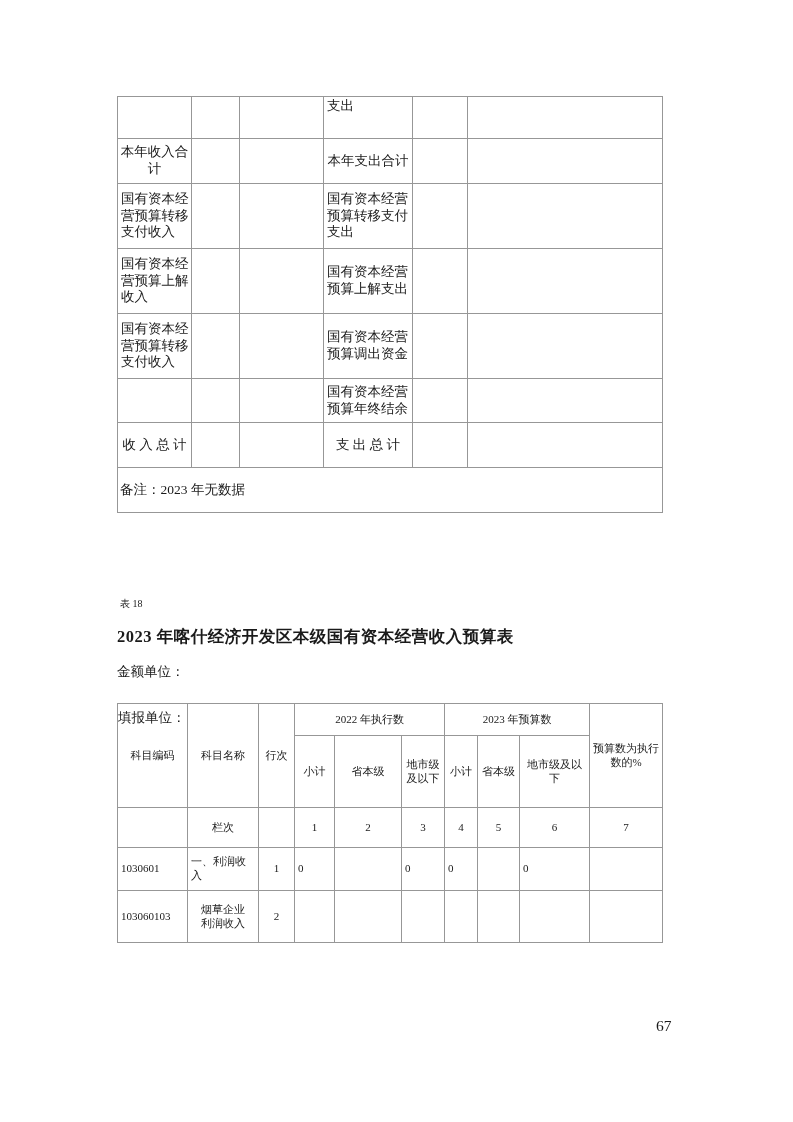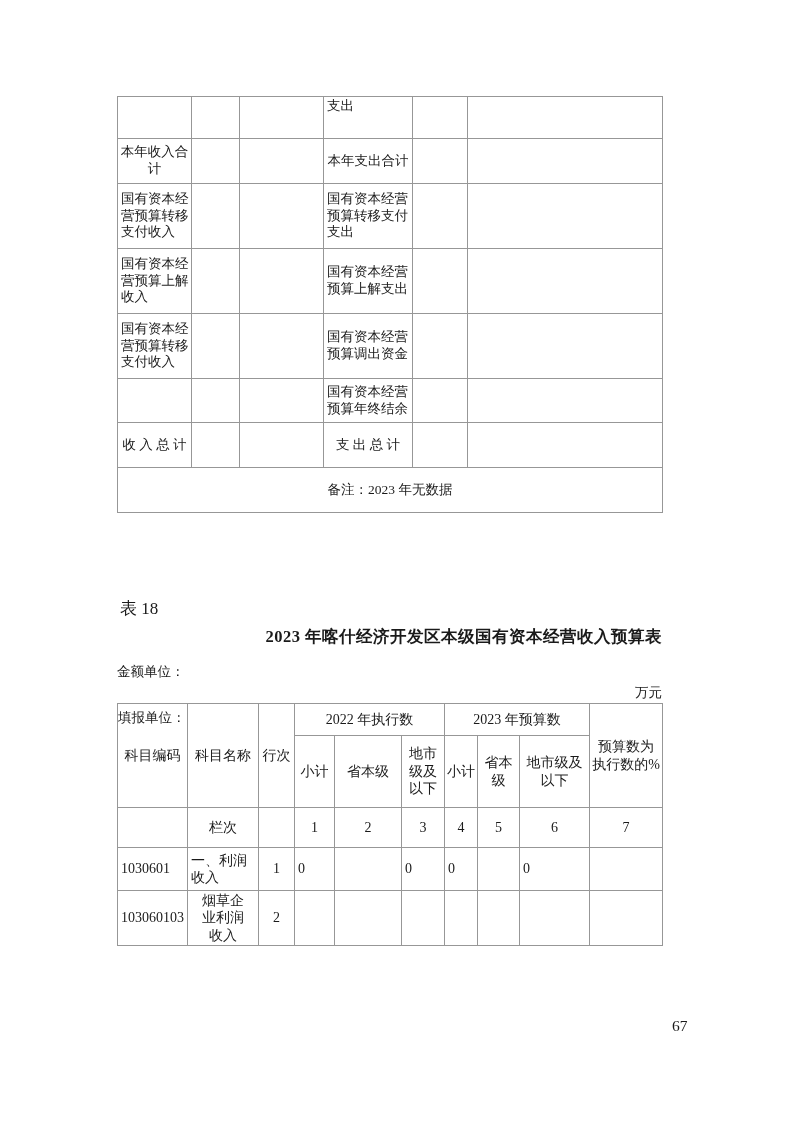--- a/index.html
+++ b/index.html
@@ -14,39 +14,39 @@
     border:1px solid #979797; font-size:13.5px; line-height:1.24;
     padding:1px 2px; vertical-align:middle; word-break:break-all;
     overflow:hidden;
   }
   
   .t1 { left:117px; top:96px; width:545px; }
   .t1 .c { text-align:center; }
   .t1 .l { text-align:left; padding-left:3px; }
   .t1 .top { vertical-align:top; }
   .h42 { height:42px; } .h65 { height:65px; } .h45 { height:45px; } .h44 { height:44px; }
-  .remark-cell { text-align:center; vertical-align:middle; }
+  .remark-cell { vertical-align:middle; }
   
-  .table-label { position:absolute; left:120px; top:597px; font-size:17px; }
+  .table-label { position:absolute; left:120px; top:597px; font-size:10px; }
   .doc-title {
-    position:absolute; left:117px; top:626px; width:545px; text-align:right;
+    position:absolute; left:117px; top:626px; width:545px; text-align:left;
     font-size:16.5px; font-weight:bold; letter-spacing:0.5px;font-family:Liberation Serif, serif;
   }
   .amount-unit { position:absolute; left:117px; top:663px; width:545px; font-size:13.5px; }
   .reporting-unit { position:absolute; left:118px; top:709px; font-size:13.5px; }
   .unit-value { position:absolute; left:117px; top:684px; width:545px; text-align:right; font-size:13.5px; }
   
   .t2 { left:117px; top:703px; width:545px; }
-  .t2 td { font-size:14px; text-align:center; }
+  .t2 td { font-size:11px; text-align:center; }
   .t2 .l { text-align:left; padding-left:3px; }
   .t2 .name-narrow { padding-left:8px; padding-right:8px; }
   .hr1 { height:32px; } .hr2 { height:72px; } .hr3 { height:40px; }
   .dr1 { height:43px; } .dr2 { height:52px; }
   
-  .page-number { position:absolute; left:672px; top:1017px; font-size:15.5px; }
+  .page-number { position:absolute; left:656px; top:1017px; font-size:15.5px; }
 </style>
 </head>
 <body>
 
 <div class="page">
 
   <table class="t1">
     <colgroup>
       <col style="width:74px">
         <col style="width:48px">
@@ -115,21 +115,20 @@
       <tr class="h45">
         <td colspan="6" class="remark-cell">备注：2023 年无数据</td>
       </tr>
     </tbody>
   </table>
 
   <div class="table-label">表 18</div>
   <div class="doc-title">2023 年喀什经济开发区本级国有资本经营收入预算表</div>
   <div class="amount-unit">金额单位：</div>
   <div class="reporting-unit">填报单位：</div>
-  <div class="unit-value">万元</div>
 
   <table class="t2">
     <colgroup>
       <col style="width:70px">
         <col style="width:71px">
         <col style="width:36px">
       <col style="width:40px">
         <col style="width:67px">
         <col style="width:43px">
       <col style="width:33px">

